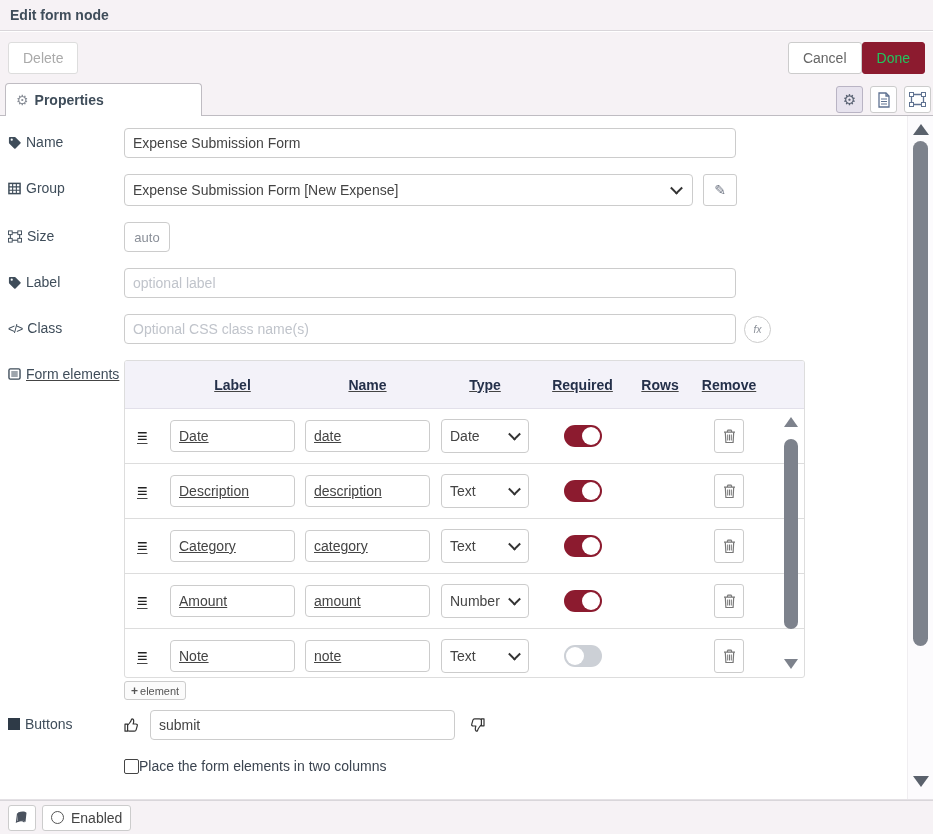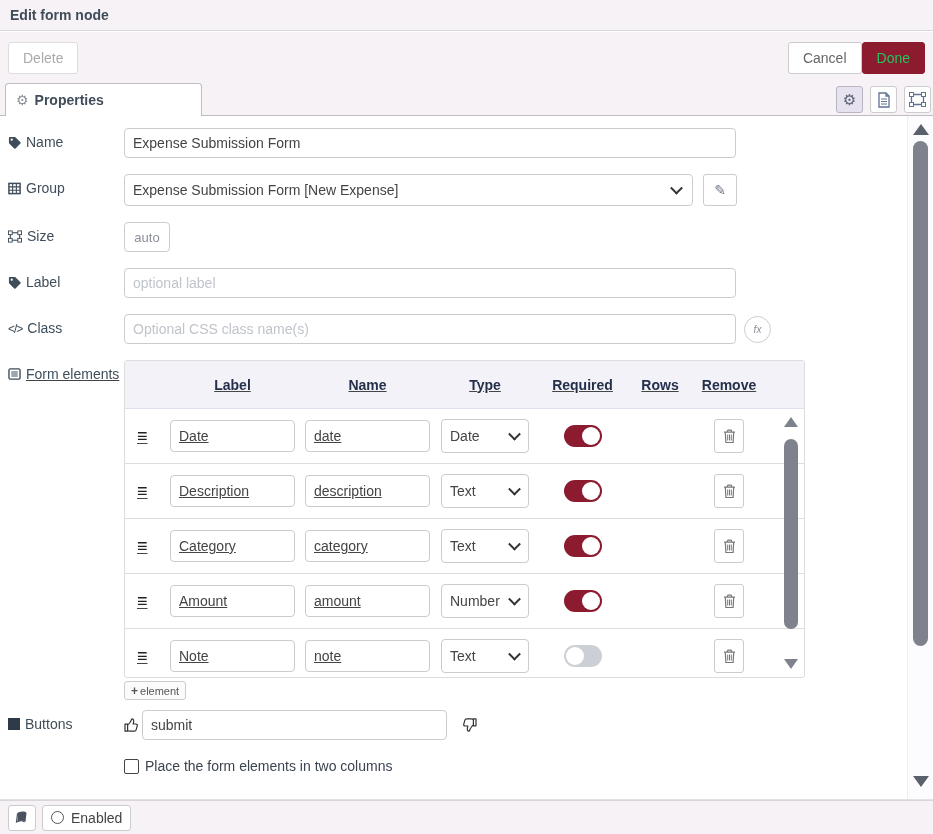--- a/index.html
+++ b/index.html
@@ -105,25 +105,25 @@
     border-left:7px solid transparent;border-right:7px solid transparent;border-top:10px solid #7d828c;}
   .inner-scroll .thumb{position:absolute;top:22px;left:1px;width:14px;height:190px;border-radius:7px;background:#7d828c;}
 
   .add-el-btn{margin-top:-8px;height:19px;border:1px solid #ccc;border-radius:3px;background:#fbfbfb;
     font-size:11px;color:#555;display:inline-flex;align-items:center;gap:2px;padding:0 6px;cursor:pointer;}
   .add-el-btn b{font-size:12px;}
 
   
   .thumb-ic{margin-top:7px;flex:none;}
   .inp-btnlabel{width:305px;height:31px;}
-  .gap-l{margin-left:2px;}
+  .gap-l{margin-left:10px;}
   .gap-m{margin-left:14px;margin-right:2px;}
 
   
-  .chk-row{display:flex;align-items:center;margin-left:116px;margin-top:18px;gap:6px;}
+  .chk-row{display:flex;align-items:center;margin-left:116px;margin-top:18px;}
   .chk-row input{width:15px;height:15px;margin:0;accent-color:#fff;border:1px solid #444;appearance:none;background:#fff;box-sizing:border-box;border-radius:2px;cursor:pointer;}
   .chk-row label{color:#3b4450;cursor:pointer;}
 
   
   .dlg-footer{position:absolute;left:0;right:0;bottom:0;height:34px;background:var(--chrome);
     border-top:1px solid var(--border);display:flex;align-items:center;padding:0 8px;gap:6px;box-sizing:border-box;margin-top:28px;}
   .foot-btn{height:26px;border:1px solid #ccc;border-radius:3px;background:#fff;
     display:inline-flex;align-items:center;justify-content:center;gap:7px;padding:0 8px;cursor:pointer;color:#444;font-size:14px;}
   .radio-circ{width:13px;height:13px;border:1.5px solid #555;border-radius:50%;display:inline-block;box-sizing:border-box;}
 

